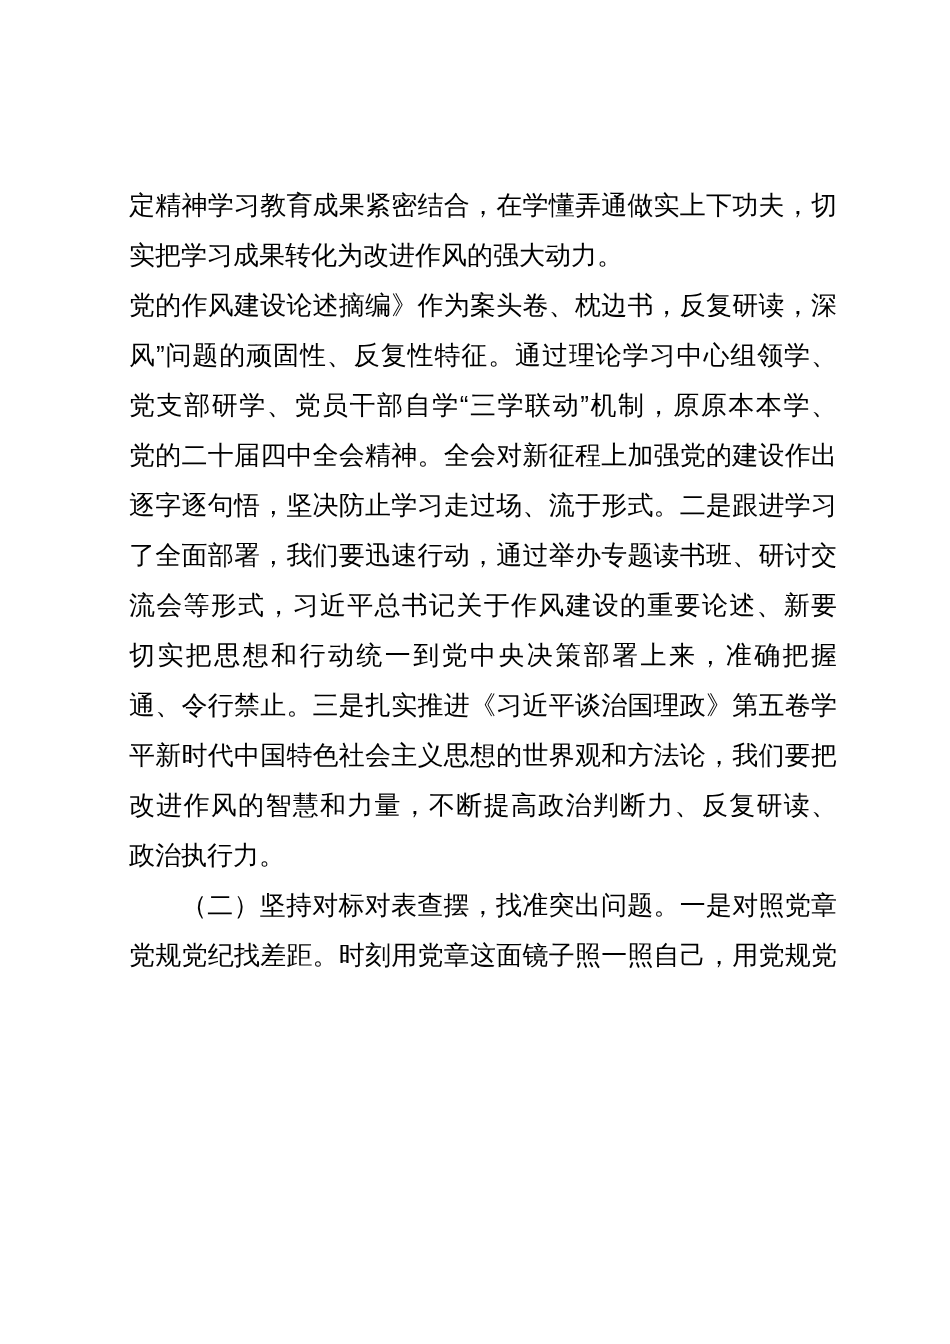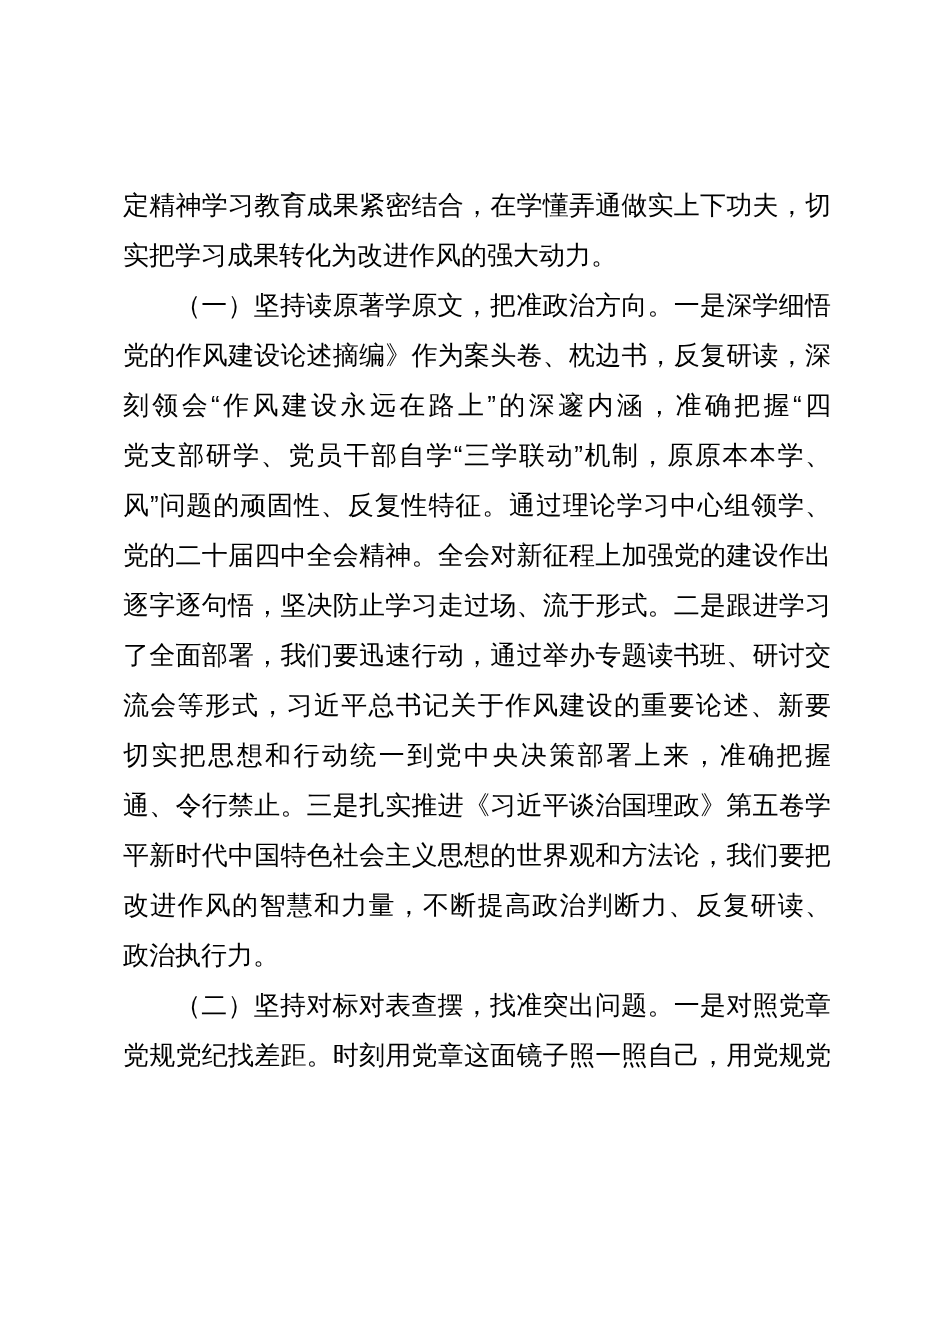--- a/index.html
+++ b/index.html
@@ -11,21 +11,21 @@
     position: relative;
     width: 950px;
     height: 1344px;
     background: #ffffff;
     color: #000000;
     font-family: "Liberation Sans", sans-serif;
     overflow: hidden;
   }
   .doc-body {
     position: absolute;
-    left: 123px;
+    left: 129px;
     top: 180px;
     width: 708px;
   }
   .paragraph {
     margin: 0;
     padding: 0;
   }
   .line {
     font-size: 26px;
     line-height: 50px;
@@ -45,25 +45,23 @@
 </head>
 <body>
 
 <div class="page">
   <div class="doc-body">
       <div class="paragraph">
         <div class="line fill">定精神学习教育成果紧密结合，在学懂弄通做实上下功夫，切</div>
         <div class="line">实把学习成果转化为改进作风的强大动力。</div>
       </div>
       <div class="paragraph">
-        <div class="line indent fill">（一）坚持读原著学原文，把准政治方向。一是深学细悟</div>
         <div class="line fill">党的作风建设论述摘编》作为案头卷、枕边书，反复研读，深</div>
-        <div class="line fill">刻领会“作风建设永远在路上”的深邃内涵，准确把握“四</div>
+        <div class="line fill">风”问题的顽固性、反复性特征。通过理论学习中心组领学、</div>
         <div class="line fill">党支部研学、党员干部自学“三学联动”机制，原原本本学、</div>
-        <div class="line fill">风”问题的顽固性、反复性特征。通过理论学习中心组领学、</div>
         <div class="line fill">党的二十届四中全会精神。全会对新征程上加强党的建设作出</div>
         <div class="line fill">逐字逐句悟，坚决防止学习走过场、流于形式。二是跟进学习</div>
         <div class="line fill">了全面部署，我们要迅速行动，通过举办专题读书班、研讨交</div>
         <div class="line fill">流会等形式，习近平总书记关于作风建设的重要论述、新要求，</div>
         <div class="line fill">切实把思想和行动统一到党中央决策部署上来，准确把握</div>
         <div class="line fill">通、令行禁止。三是扎实推进《习近平谈治国理政》第五卷学</div>
         <div class="line fill">平新时代中国特色社会主义思想的世界观和方法论，我们要把</div>
         <div class="line fill">改进作风的智慧和力量，不断提高政治判断力、反复研读、</div>
         <div class="line">政治执行力。</div>
       </div>

